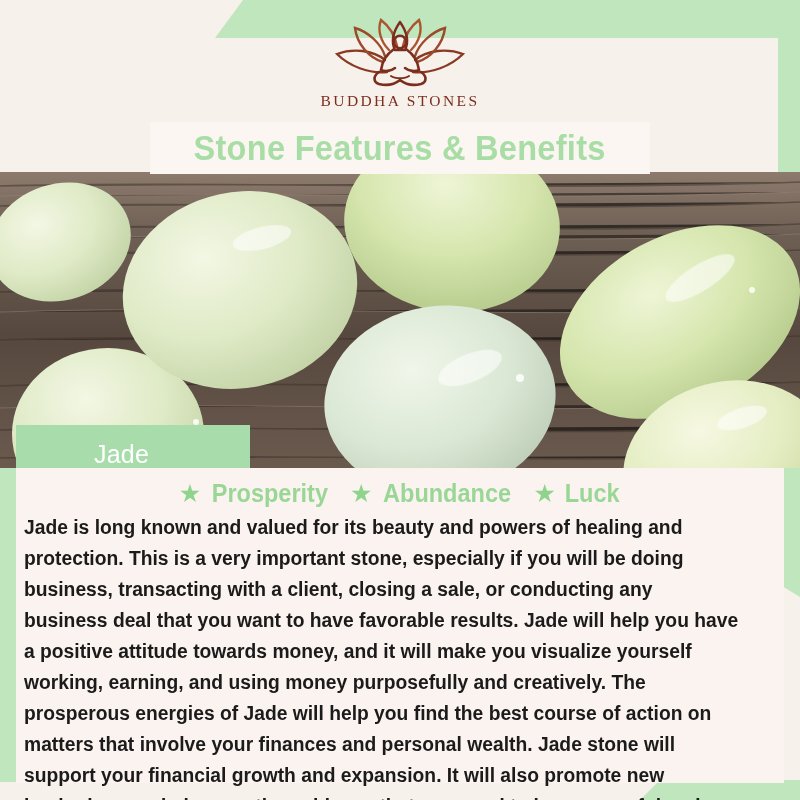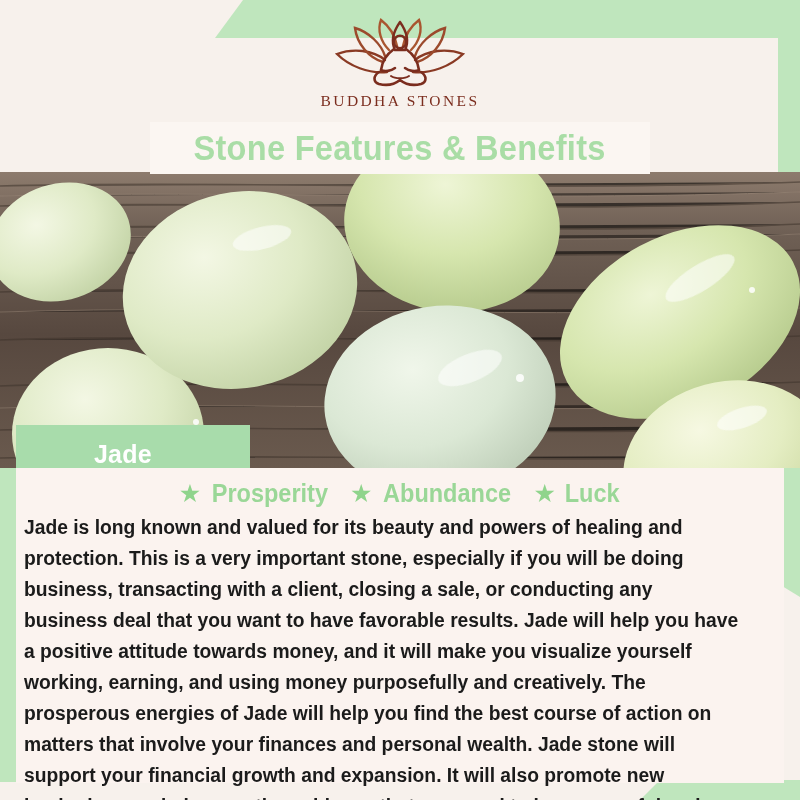--- a/index.html
+++ b/index.html
@@ -144,21 +144,21 @@
     width: 234px;
     height: 43px;
     background: #a8dcab;
     display: flex;
     align-items: center;
     z-index: 7;
   }
   #jade-label {
     color: #ffffff;
     font-size: 25px;
-    font-weight: bold;
+    font-weight: normal;
     margin-left: 78px;
     letter-spacing: 0.2px;
     margin-top: 16px;
   }
 
   
   #text-panel {
     position: absolute;
     top: 468px;
     left: 16px;

